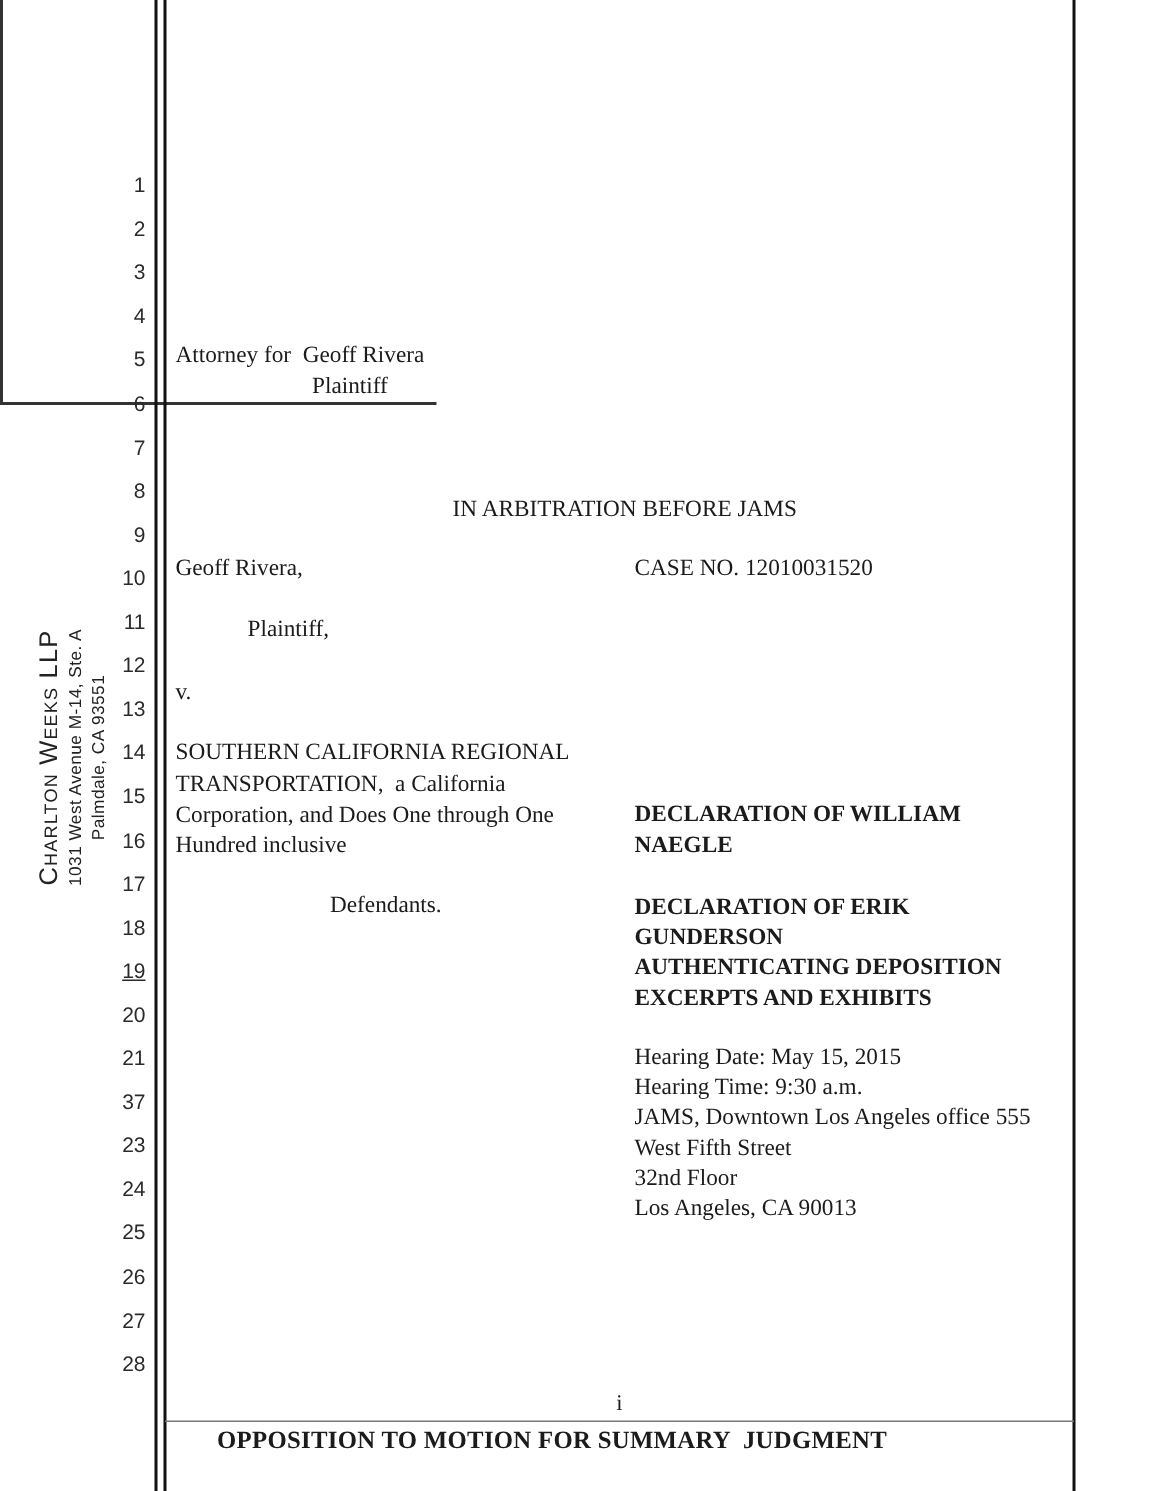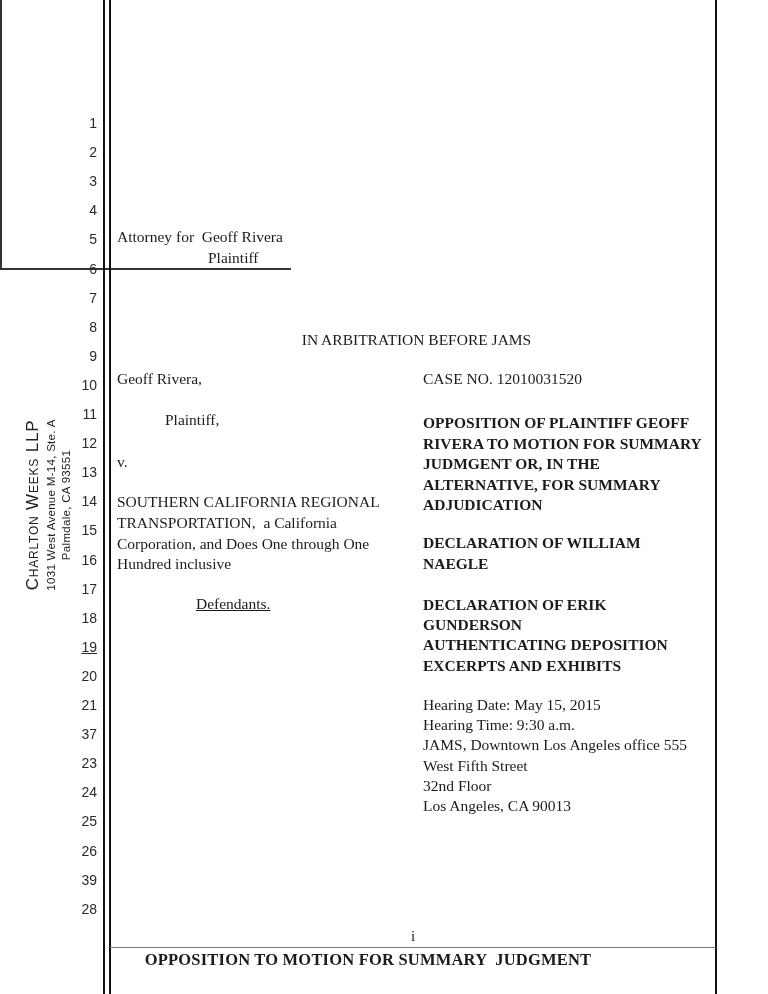--- a/index.html
+++ b/index.html
@@ -74,21 +74,21 @@
       <div class="line-number" style="top: 579.6px;">17</div>
       <div class="line-number" style="top: 608.7px;">18</div>
       <div class="line-number" style="top: 637.8px; text-decoration: underline;">19</div>
       <div class="line-number" style="top: 666.9px;">20</div>
       <div class="line-number" style="top: 696px;">21</div>
       <div class="line-number" style="top: 725.1px;">37</div>
       <div class="line-number" style="top: 754.2px;">23</div>
       <div class="line-number" style="top: 783.3px;">24</div>
       <div class="line-number" style="top: 812.4px;">25</div>
       <div class="line-number" style="top: 841.5px;">26</div>
-      <div class="line-number" style="top: 870.6px;">39</div>
+      <div class="line-number" style="top: 870.6px;">27</div>
       <div class="line-number" style="top: 899.7px;">28</div>
     </div>
 
   <div id="firm-sidebar">
     <div class="firm-name">Charlton Weeks LLP</div>
     <div class="firm-addr">1031 West Avenue M-14, Ste. A</div>
     <div class="firm-addr">Palmdale, CA 93551</div>
   </div>
 
   <div class="abs serif" style="left:117px; top:227px; width:300px;">Attorney for  Geoff Rivera</div>
@@ -96,28 +96,23 @@
 
   <div class="abs serif centered" style="left:117px; top:330px; width:599px;">IN ARBITRATION BEFORE JAMS</div>
 
   <div class="abs serif" style="left:117px; top:369px; width:280px;">Geoff Rivera,</div>
   <div class="abs serif" style="left:165px; top:410px; width:200px;">Plaintiff,</div>
   <div class="abs serif" style="left:117px; top:452px; width:100px;">v.</div>
   <div class="abs serif" style="left:117px; top:492px; width:286px;">SOUTHERN CALIFORNIA REGIONAL
 TRANSPORTATION,  a California
 Corporation, and Does One through One
 Hundred inclusive</div>
-  <div class="abs serif" style="left:196px; top:594px; width:200px;text-decoration:underline;">Defendants.</div>
+  <div class="abs serif" style="left:220px; top:594px; width:200px;">Defendants.</div>
 
   <div class="abs serif" style="left:423px; top:369px; width:290px;">CASE NO. 12010031520</div>
-  <div class="abs serif bold" style="left:423px; top:413px; width:293px; line-height:20.6px;">OPPOSITION OF PLAINTIFF GEOFF
-RIVERA TO MOTION FOR SUMMARY
-JUDMGENT OR, IN THE
-ALTERNATIVE, FOR SUMMARY
-ADJUDICATION</div>
   <div class="abs serif bold" style="left:423px; top:533px; width:293px; line-height:20.6px;">DECLARATION OF WILLIAM
 NAEGLE</div>
   <div class="abs serif bold" style="left:423px; top:595px; width:293px; line-height:20.2px;">DECLARATION OF ERIK
 GUNDERSON
 AUTHENTICATING DEPOSITION
 EXCERPTS AND EXHIBITS</div>
   <div class="abs serif" style="left:423px; top:695px; width:293px; line-height:20.2px;">Hearing Date: May 15, 2015
 Hearing Time: 9:30 a.m.
 JAMS, Downtown Los Angeles office 555
 West Fifth Street

